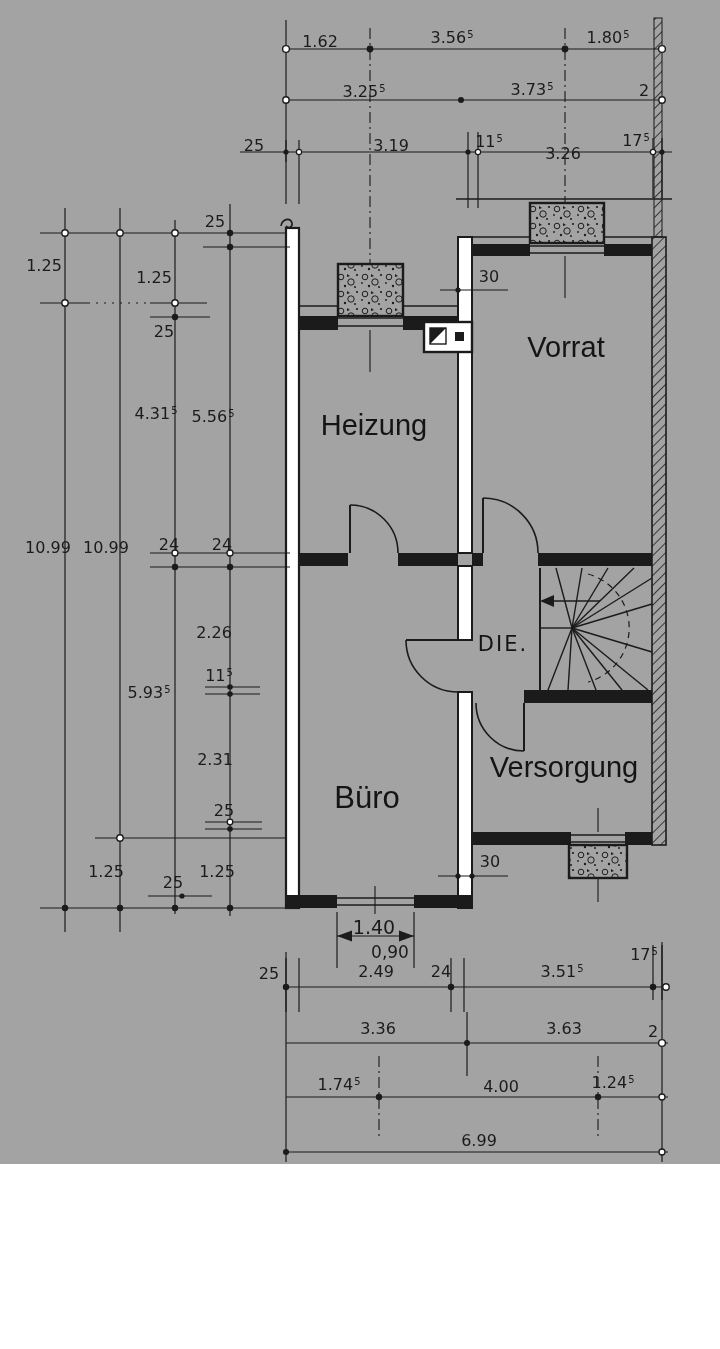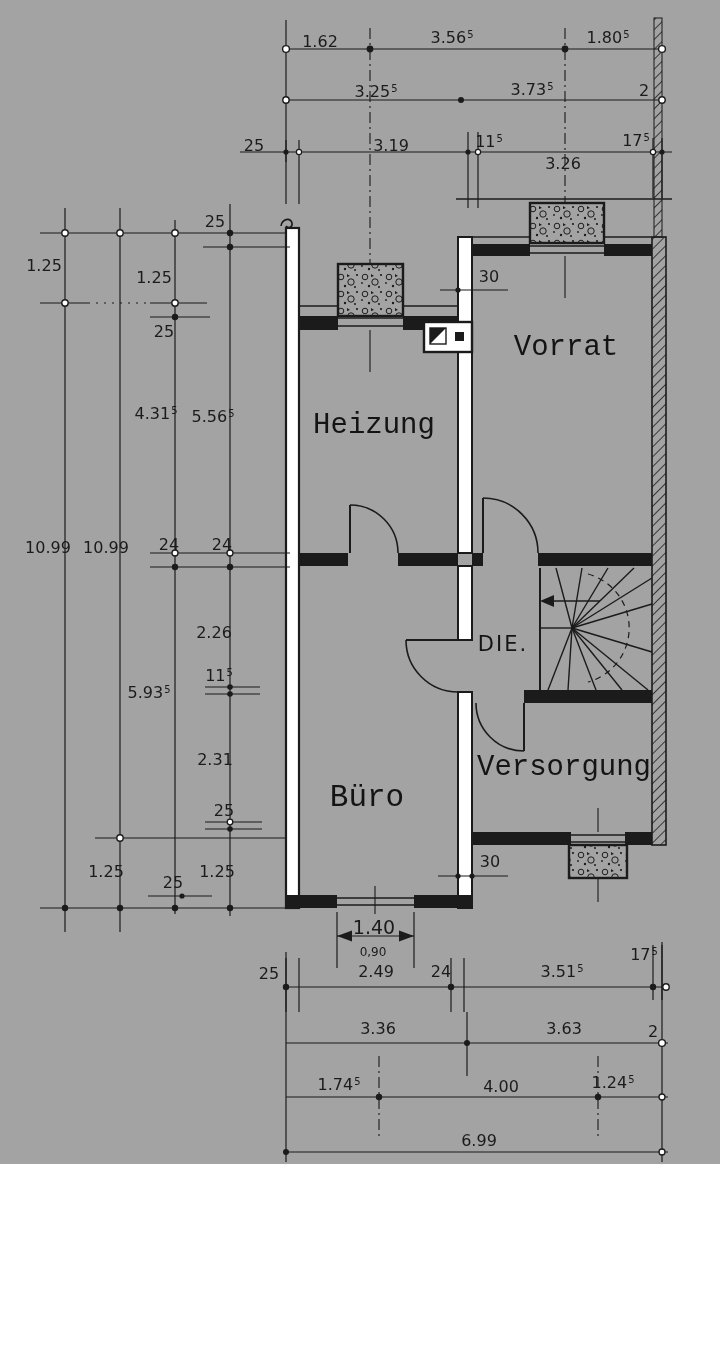--- a/index.html
+++ b/index.html
@@ -4,21 +4,21 @@
 <style>
   html,body{margin:0;padding:0;background:#fff;}
   .page{position:relative;width:720px;height:1164px;background:#a3a3a3;overflow:hidden;
         font-family:"DejaVu Sans",sans-serif;color:#1b1b1b;padding-left:24px;}
   .page svg{position:absolute;left:0;top:0;}
   .lbl{position:absolute;transform:translate(-50%,-50%);white-space:nowrap;
        font-family:"DejaVu Sans",sans-serif;font-size:16px;color:#1b1b1b;
        letter-spacing:0px;line-height:1;}
   .lbl sup{font-size:0.62em;vertical-align:0.5em;margin-left:1px;}
   .room{position:absolute;transform:translate(-50%,-50%);white-space:nowrap;
-        font-family:Liberation Mono, monospace;font-size:29px;color:#141414;line-height:1;}
+        font-family:Liberation Sans, sans-serif;font-size:29px;color:#141414;line-height:1;}
   .room-die{font-family:"DejaVu Sans",sans-serif;font-size:29px;letter-spacing:2px;}
   .title{position:absolute;left:366px;top:1292px;transform:translate(-50%,-50%);
          font-family:"Liberation Sans",sans-serif;font-size:63px;color:#111;
          white-space:nowrap;}
 </style>
 </head>
 <body>
 
 <div class="page">
 
@@ -259,27 +259,27 @@
     <circle cx="662" cy="1097" r="3" fill="#fff" stroke="#1b1b1b" stroke-width="1.3"></circle>
     <circle cx="286" cy="1152" r="3" fill="#1b1b1b"></circle>
     <circle cx="662" cy="1152" r="3" fill="#fff" stroke="#1b1b1b" stroke-width="1.3"></circle>
   </g>
 </svg>
 
 <div id="labels">
       <span class="lbl" style="left: 320px; top: 42px;">1.62</span>
       <span class="lbl" style="left: 452px; top: 38px;">3.56<sup>5</sup></span>
       <span class="lbl" style="left: 608px; top: 38px;">1.80<sup>5</sup></span>
-      <span class="lbl" style="left: 376px; top: 92px;">3.25<sup>5</sup></span>
+      <span class="lbl" style="left: 364px; top: 92px;">3.25<sup>5</sup></span>
       <span class="lbl" style="left: 532px; top: 90px;">3.73<sup>5</sup></span>
       <span class="lbl" style="left: 644px; top: 91px;">2</span>
       <span class="lbl" style="left: 254px; top: 146px;">25</span>
       <span class="lbl" style="left: 391px; top: 146px;">3.19</span>
       <span class="lbl" style="left: 489px; top: 142px;">11<sup>5</sup></span>
-      <span class="lbl" style="left: 563px; top: 164px;">3.26</span>
+      <span class="lbl" style="left: 563px; top: 154px;">3.26</span>
       <span class="lbl" style="left: 636px; top: 141px;">17<sup>5</sup></span>
       <span class="lbl" style="left: 215px; top: 222px;">25</span>
       <span class="lbl" style="left: 44px; top: 266px;">1.25</span>
       <span class="lbl" style="left: 154px; top: 278px;">1.25</span>
       <span class="lbl" style="left: 164px; top: 332px;">25</span>
       <span class="lbl" style="left: 156px; top: 414px;">4.31<sup>5</sup></span>
       <span class="lbl" style="left: 213px; top: 417px;">5.56<sup>5</sup></span>
       <span class="lbl" style="left: 48px; top: 548px;">10.99</span>
       <span class="lbl" style="left: 106px; top: 548px;">10.99</span>
       <span class="lbl" style="left: 169px; top: 545px;">24</span>
@@ -288,21 +288,21 @@
       <span class="lbl" style="left: 219px; top: 676px;">11<sup>5</sup></span>
       <span class="lbl" style="left: 149px; top: 693px;">5.93<sup>5</sup></span>
       <span class="lbl" style="left: 215px; top: 760px;">2.31</span>
       <span class="lbl" style="left: 224px; top: 811px;">25</span>
       <span class="lbl" style="left: 106px; top: 872px;">1.25</span>
       <span class="lbl" style="left: 173px; top: 883px;">25</span>
       <span class="lbl" style="left: 217px; top: 872px;">1.25</span>
       <span class="lbl" style="left: 489px; top: 277px;">30</span>
       <span class="lbl" style="left: 490px; top: 862px;">30</span>
       <span class="lbl" style="left: 374px; top: 927px; font-size: 19px;">1.40</span>
-      <span class="lbl" style="left: 373px; top: 952px; font-size: 12px;">0,90</span>
+      <span class="lbl" style="left: 390px; top: 952px; font-size: 17px;">0,90</span>
       <span class="lbl" style="left: 269px; top: 974px;">25</span>
       <span class="lbl" style="left: 376px; top: 972px;">2.49</span>
       <span class="lbl" style="left: 441px; top: 972px;">24</span>
       <span class="lbl" style="left: 562px; top: 972px;">3.51<sup>5</sup></span>
       <span class="lbl" style="left: 644px; top: 955px;">17<sup>5</sup></span>
       <span class="lbl" style="left: 378px; top: 1029px;">3.36</span>
       <span class="lbl" style="left: 564px; top: 1029px;">3.63</span>
       <span class="lbl" style="left: 653px; top: 1032px;">2</span>
       <span class="lbl" style="left: 339px; top: 1085px;">1.74<sup>5</sup></span>
       <span class="lbl" style="left: 501px; top: 1087px;">4.00</span>

